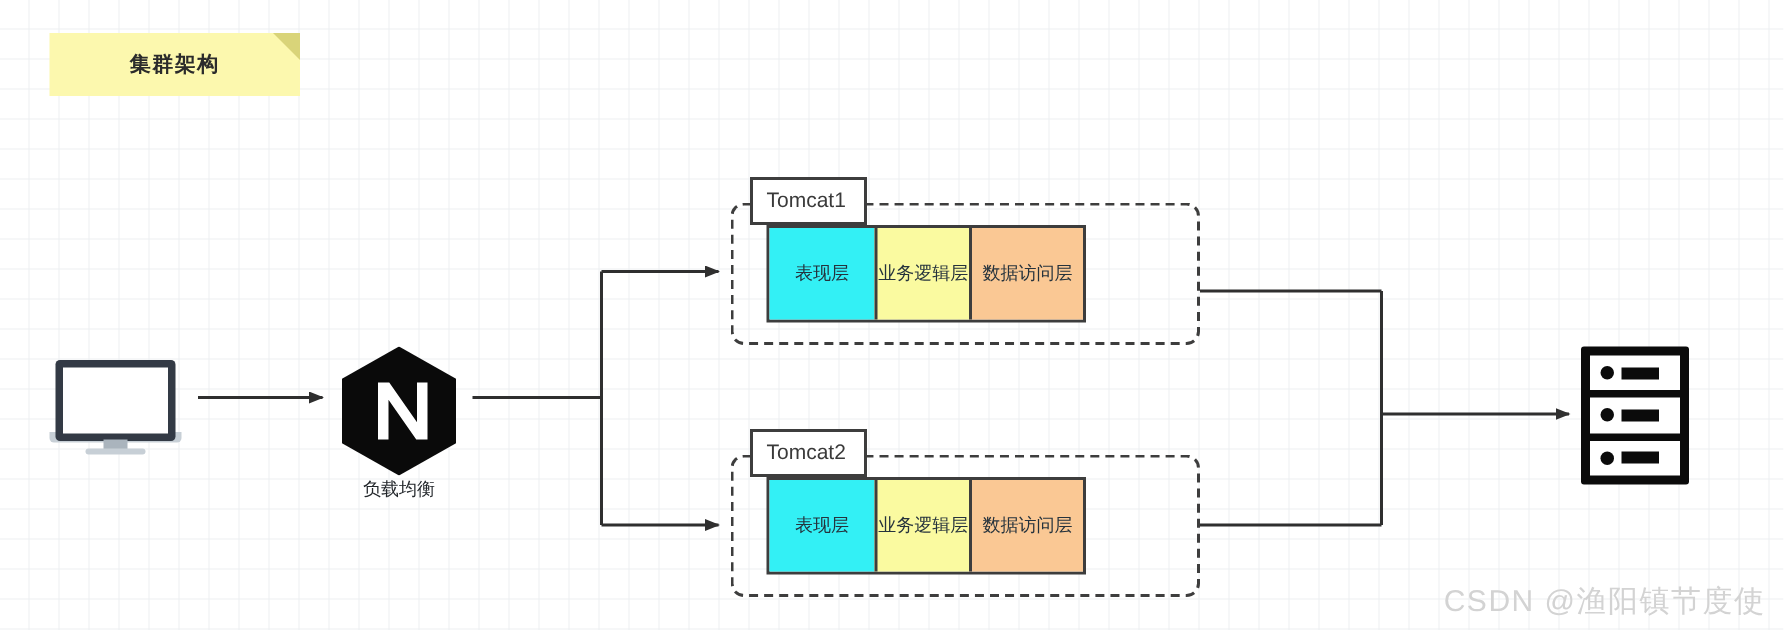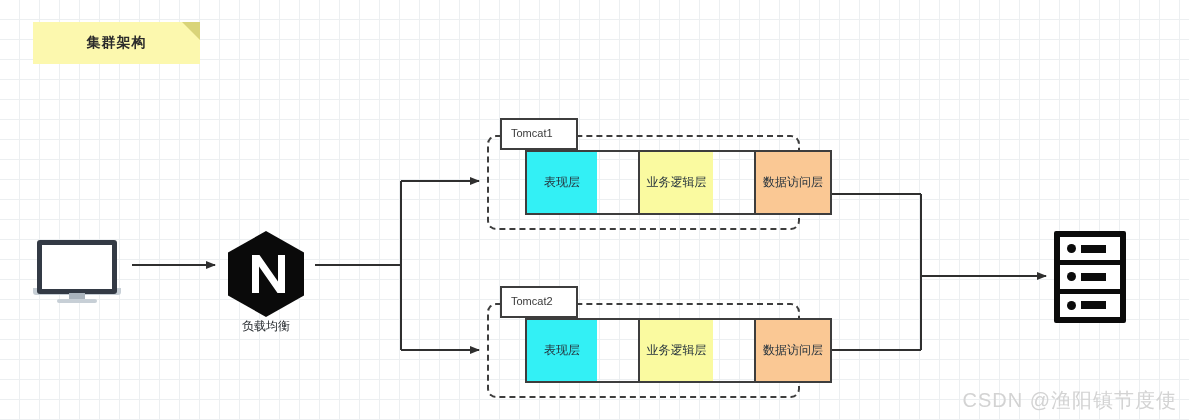--- a/index.html
+++ b/index.html
@@ -148,48 +148,47 @@
     background: transparent;
   }
   .tomcat-label {
     position: absolute;
     left: 13px;
     top: 0;
     min-width: 78px;
     padding: 5px 9px 6px 9px;
     background: #ffffff;
     border: 2px solid #3d3d3d;
-    font-size: 11px;
+    font-size: 14px;
     color: #3a3a3a;
     box-sizing: border-box;
     text-align: left;
     line-height: 17px;
   }
   .layers {
     position: absolute;
-    left: 38px;
+    left: 24px;
     top: 32px;
     height: 65px;
     display: flex;
     border: 2px solid #3d3d3d;
     box-sizing: border-box;
-    gap: 41px;
   }
   .layer {
     display: flex;
     align-items: center;
     justify-content: center;
     font-size: 12px;
     color: #25323c;
     box-sizing: border-box;
     height: 100%;
   }
   .layer + .layer { border-left: 2px solid #3d3d3d; }
   .layer.presentation { width: 70px; }
-  .layer.business     { width: 75px; }
+  .layer.business     { width: 63px; }
   .layer.dataaccess   { width: 76px; }
 
   
   .server-rack {
     position: absolute;
     left: 1054px;
     top: 231px;
     width: 72px;
     height: 92px;
     border: 6px solid #0b0b0b;

